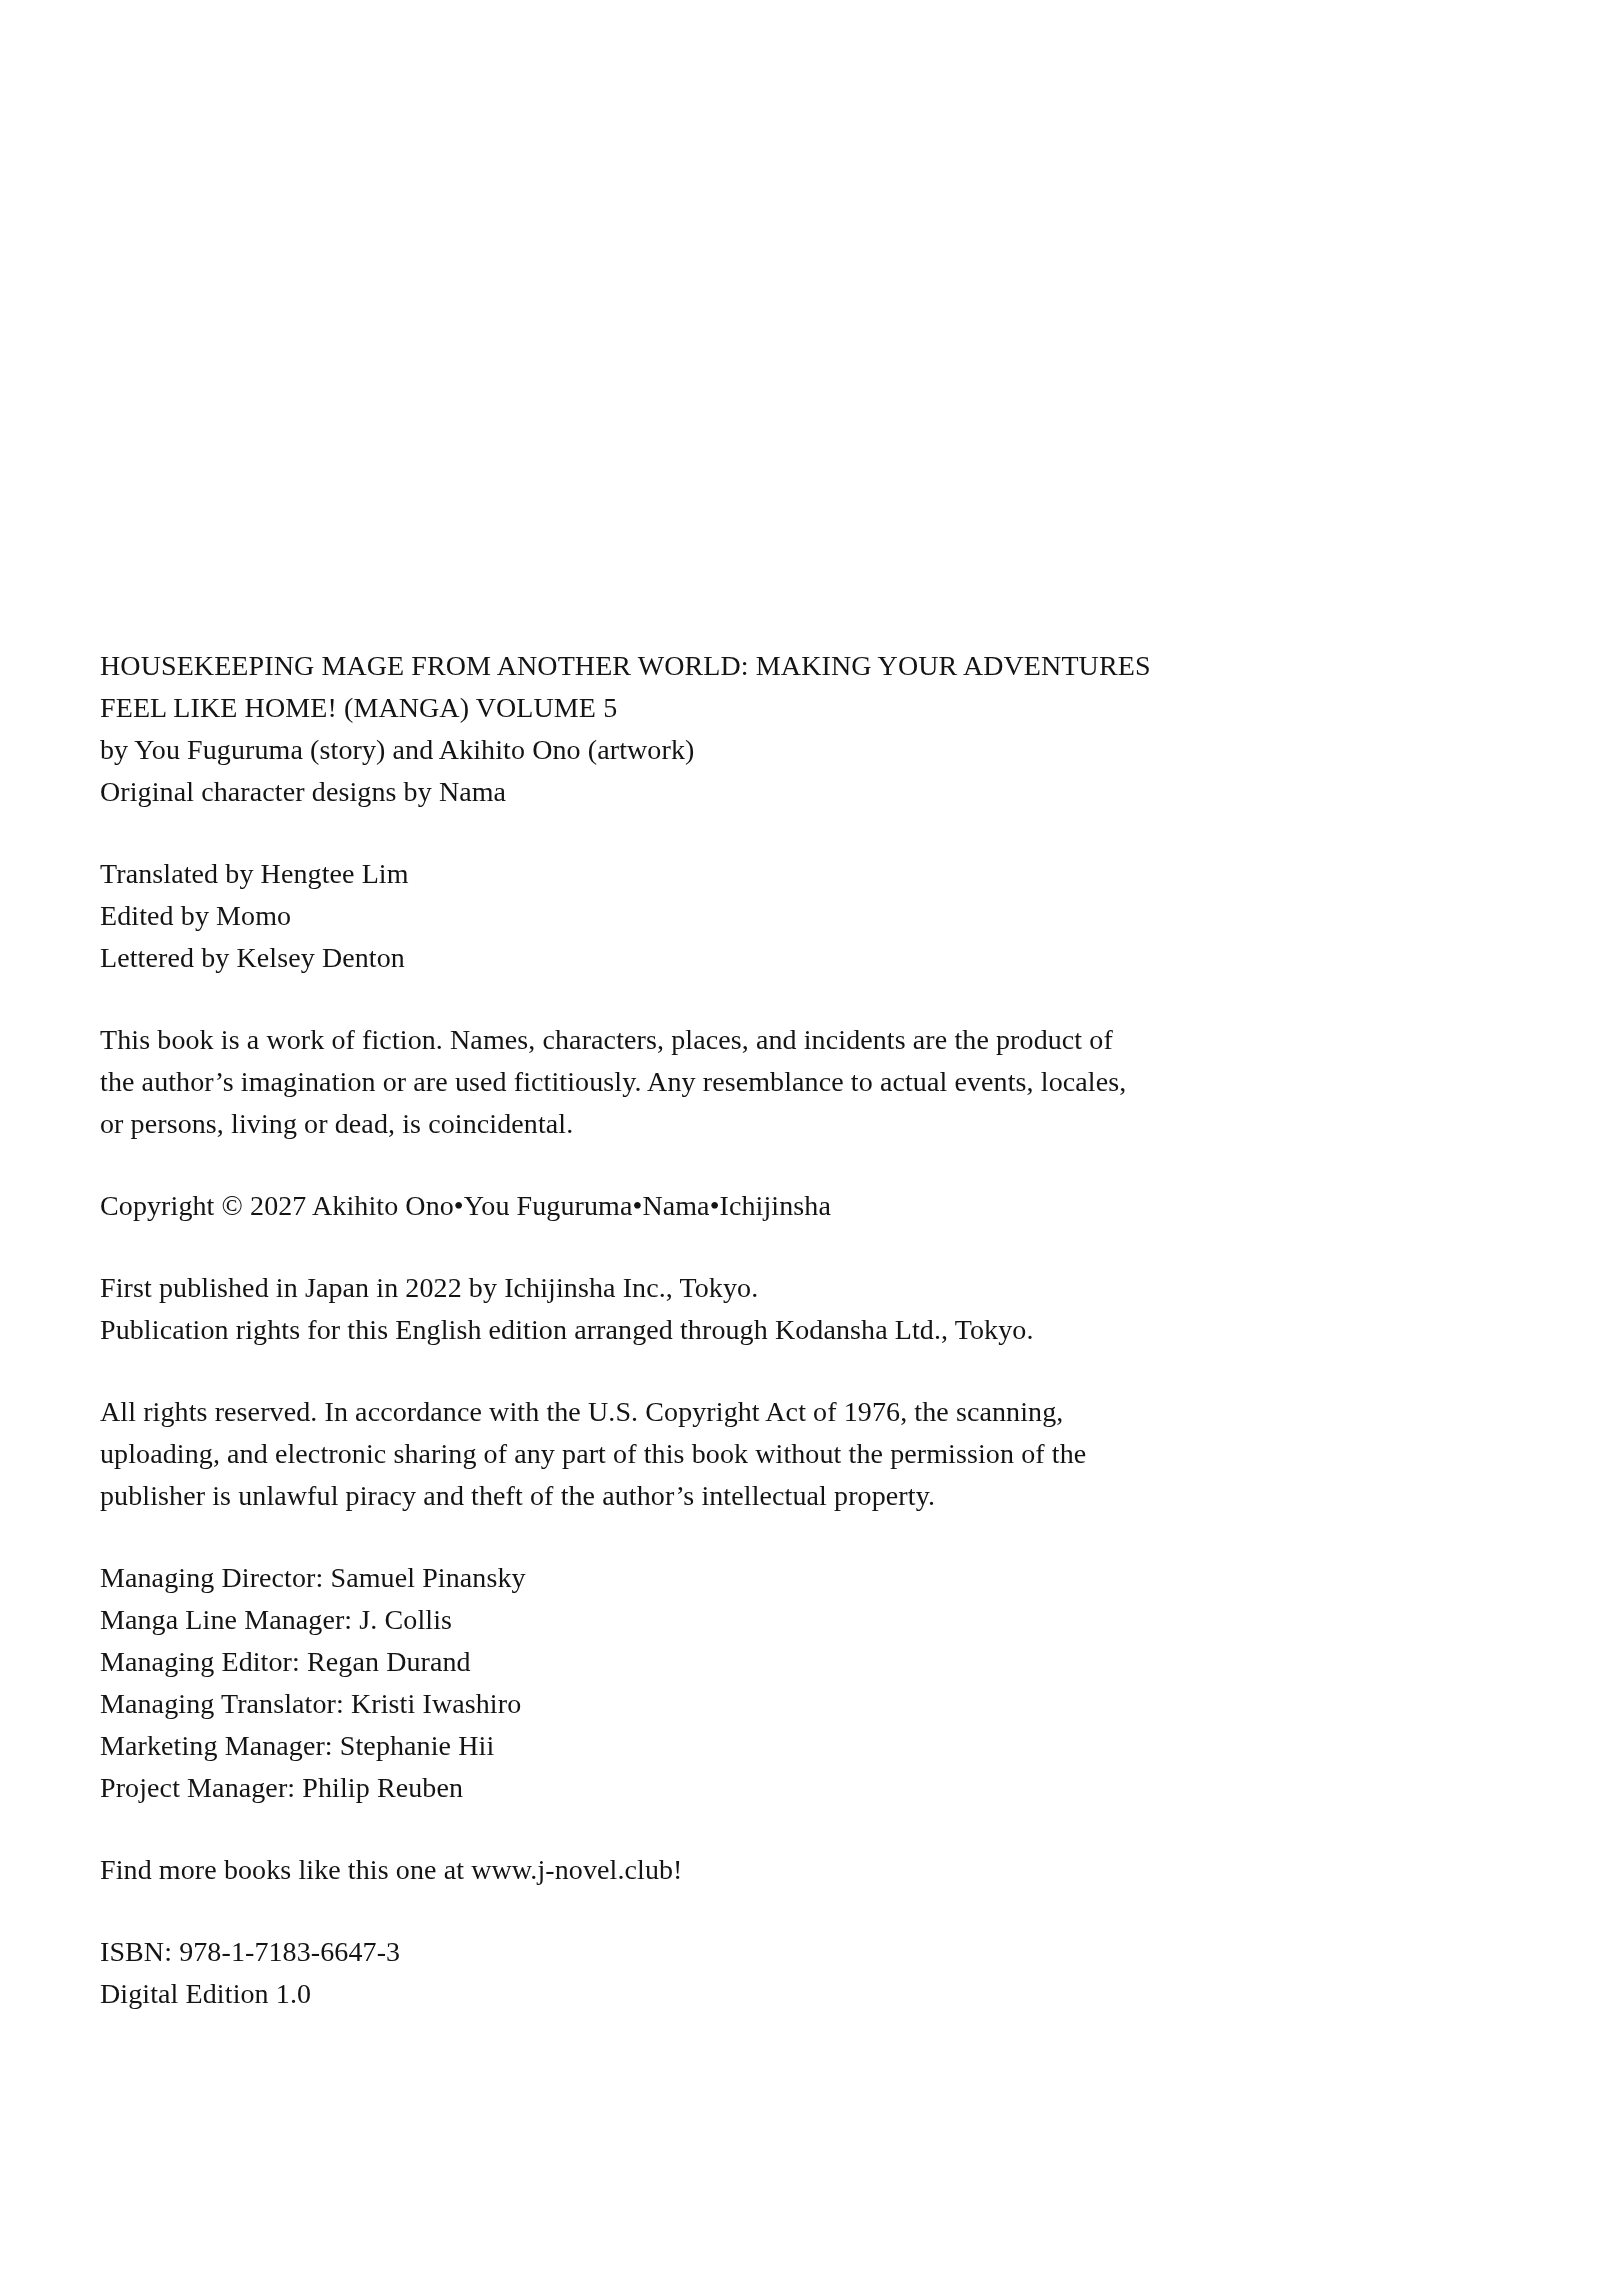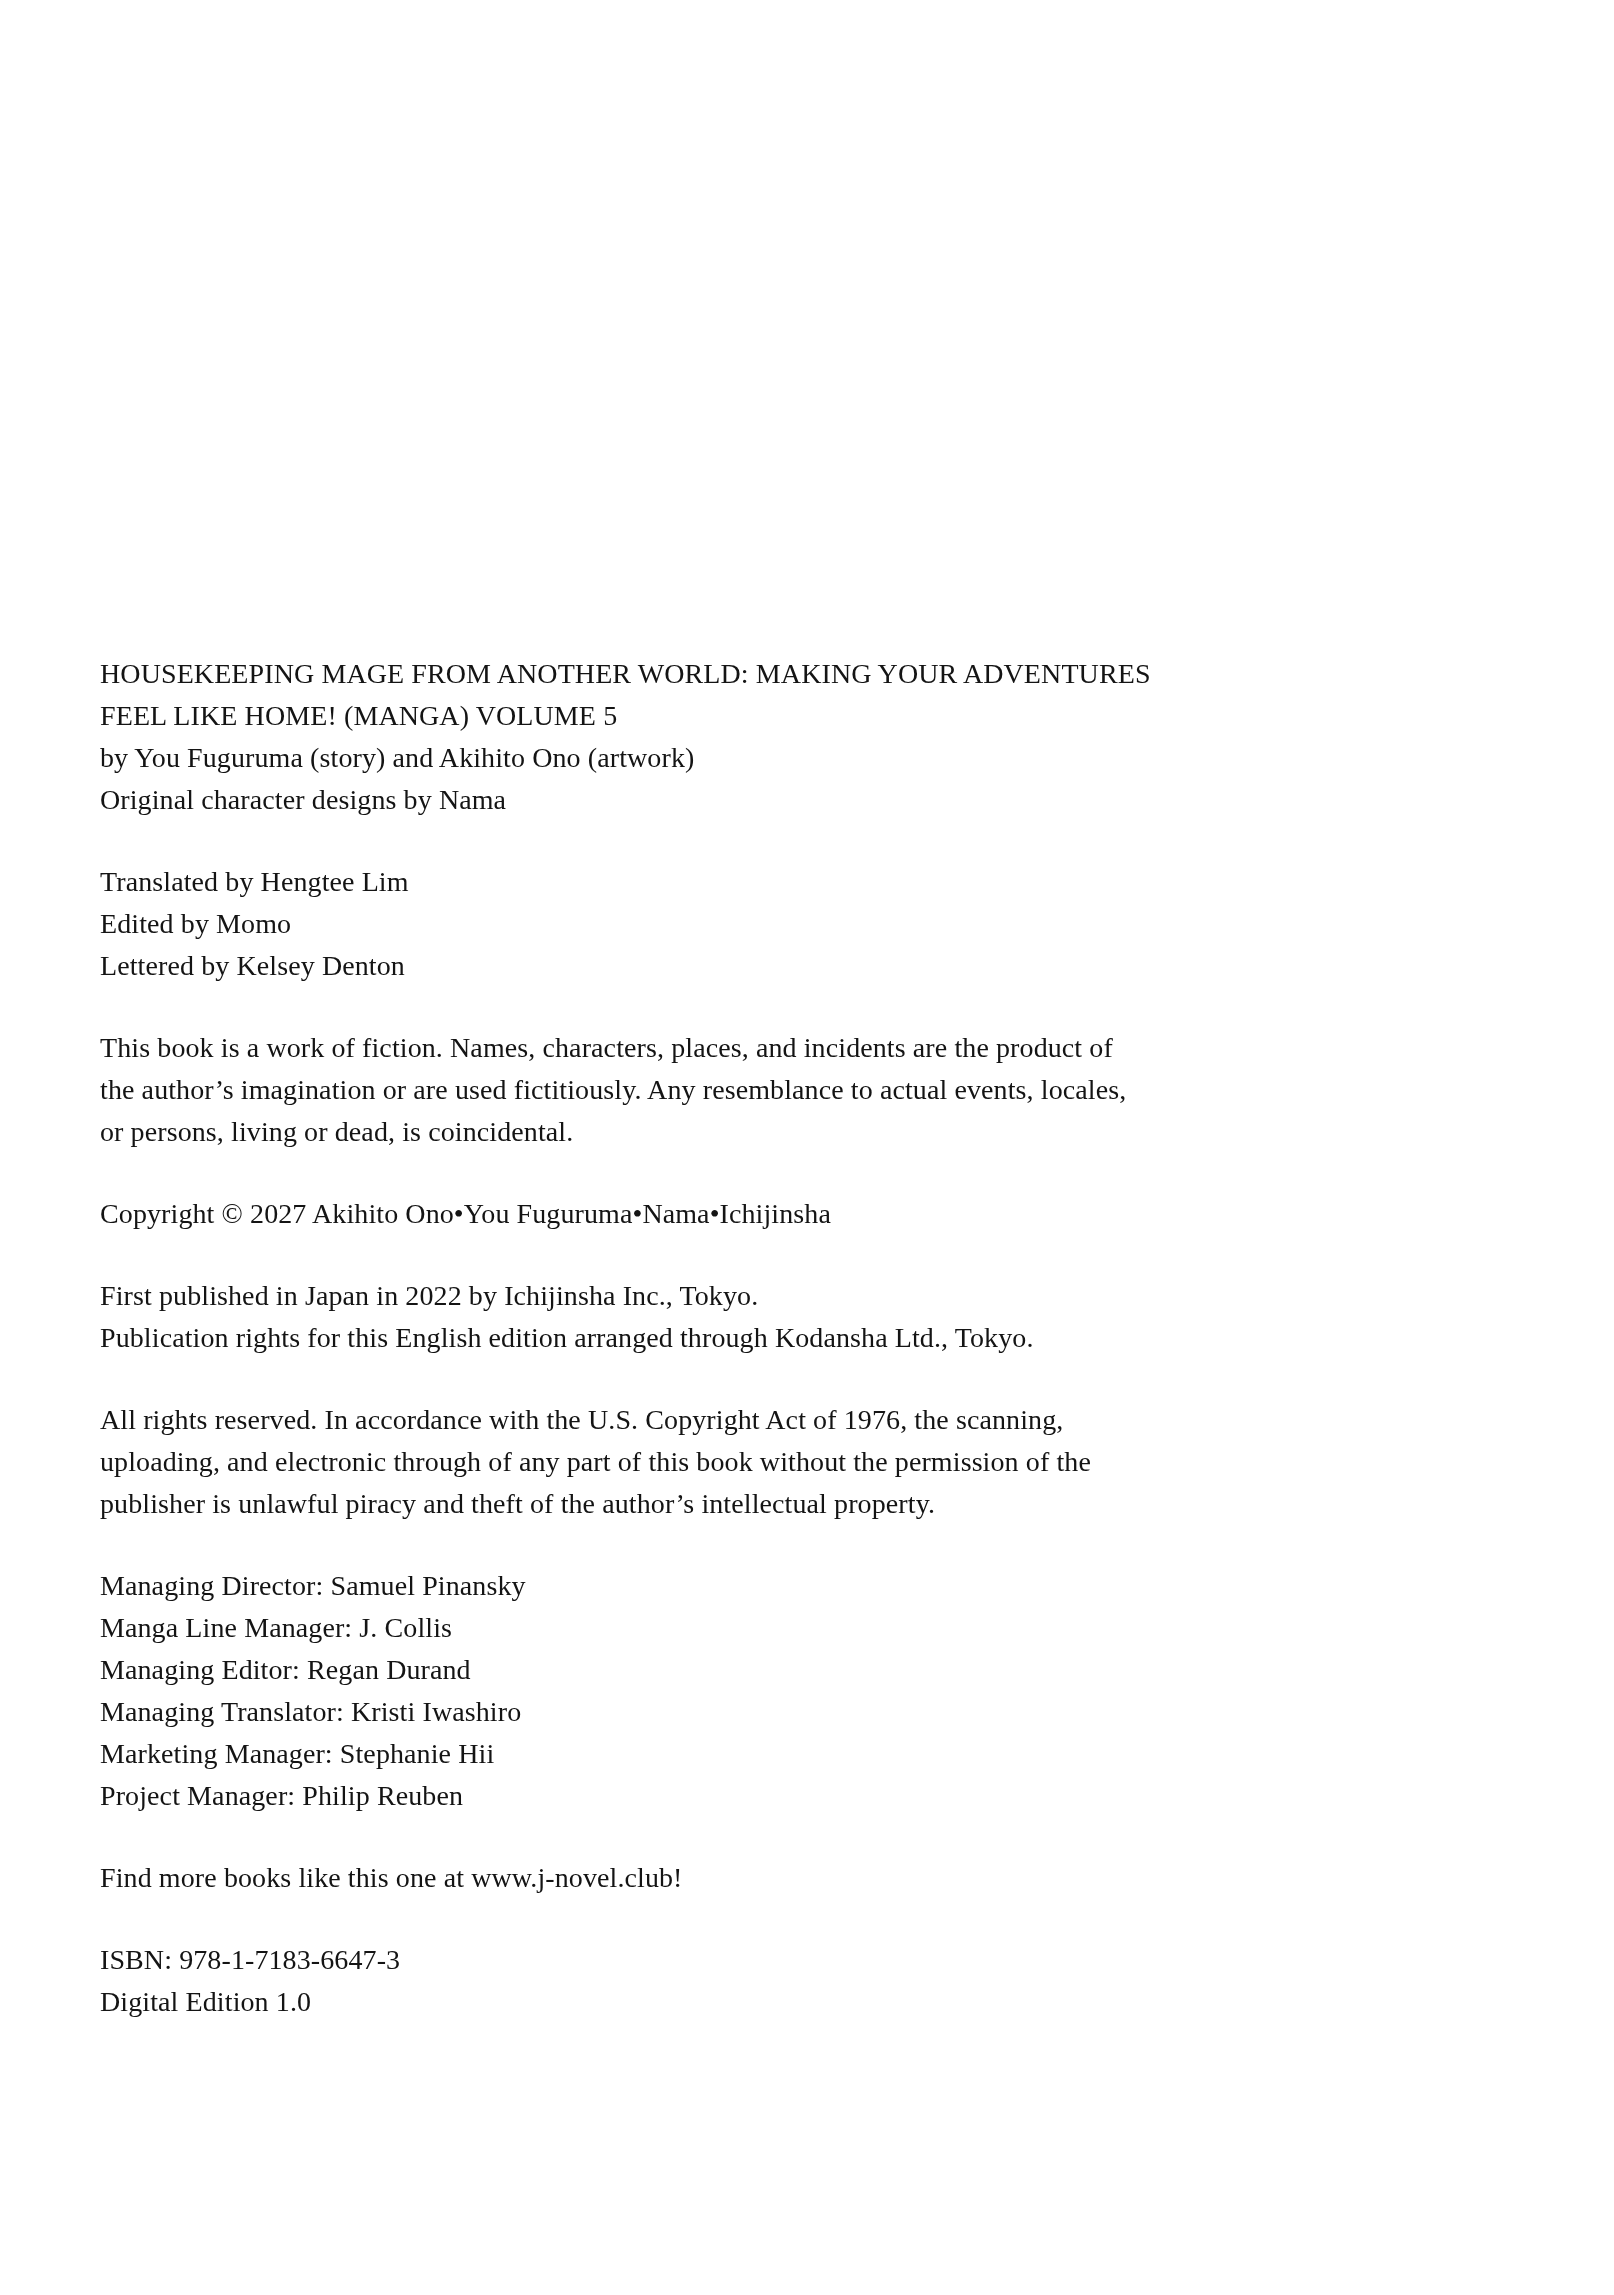--- a/index.html
+++ b/index.html
@@ -20,21 +20,21 @@
       inset: 0;
       background: #ffffff;
     }
     .colophon {
       position: absolute;
       left: 100px;
       top: 645px;
       width: 1432px;
     }
     p.block {
-      margin: 8px 0 40px 0;
+      margin: 0 0 40px 0;
       font-size: 28px;
       line-height: 42px;
       white-space: pre-line;
       letter-spacing: 0.1px;
     }
     p.block:last-child {
       margin-bottom: 0;
     }
   </style>
 </head>
@@ -49,21 +49,21 @@
     <p class="block">Translated by Hengtee Lim
 Edited by Momo
 Lettered by Kelsey Denton</p>
     <p class="block">This book is a work of fiction. Names, characters, places, and incidents are the product of
 the author’s imagination or are used fictitiously. Any resemblance to actual events, locales,
 or persons, living or dead, is coincidental.</p>
     <p class="block">Copyright © 2027 Akihito Ono•You Fuguruma•Nama•Ichijinsha</p>
     <p class="block">First published in Japan in 2022 by Ichijinsha Inc., Tokyo.
 Publication rights for this English edition arranged through Kodansha Ltd., Tokyo.</p>
     <p class="block">All rights reserved. In accordance with the U.S. Copyright Act of 1976, the scanning,
-uploading, and electronic through of any part of this book without the permission of the
+uploading, and electronic sharing of any part of this book without the permission of the
 publisher is unlawful piracy and theft of the author’s intellectual property.</p>
     <p class="block">Managing Director: Samuel Pinansky
 Manga Line Manager: J. Collis
 Managing Editor: Regan Durand
 Managing Translator: Kristi Iwashiro
 Marketing Manager: Stephanie Hii
 Project Manager: Philip Reuben</p>
     <p class="block">Find more books like this one at www.j-novel.club!</p>
     <p class="block">ISBN: 978-1-7183-6647-3
 Digital Edition 1.0</p>

